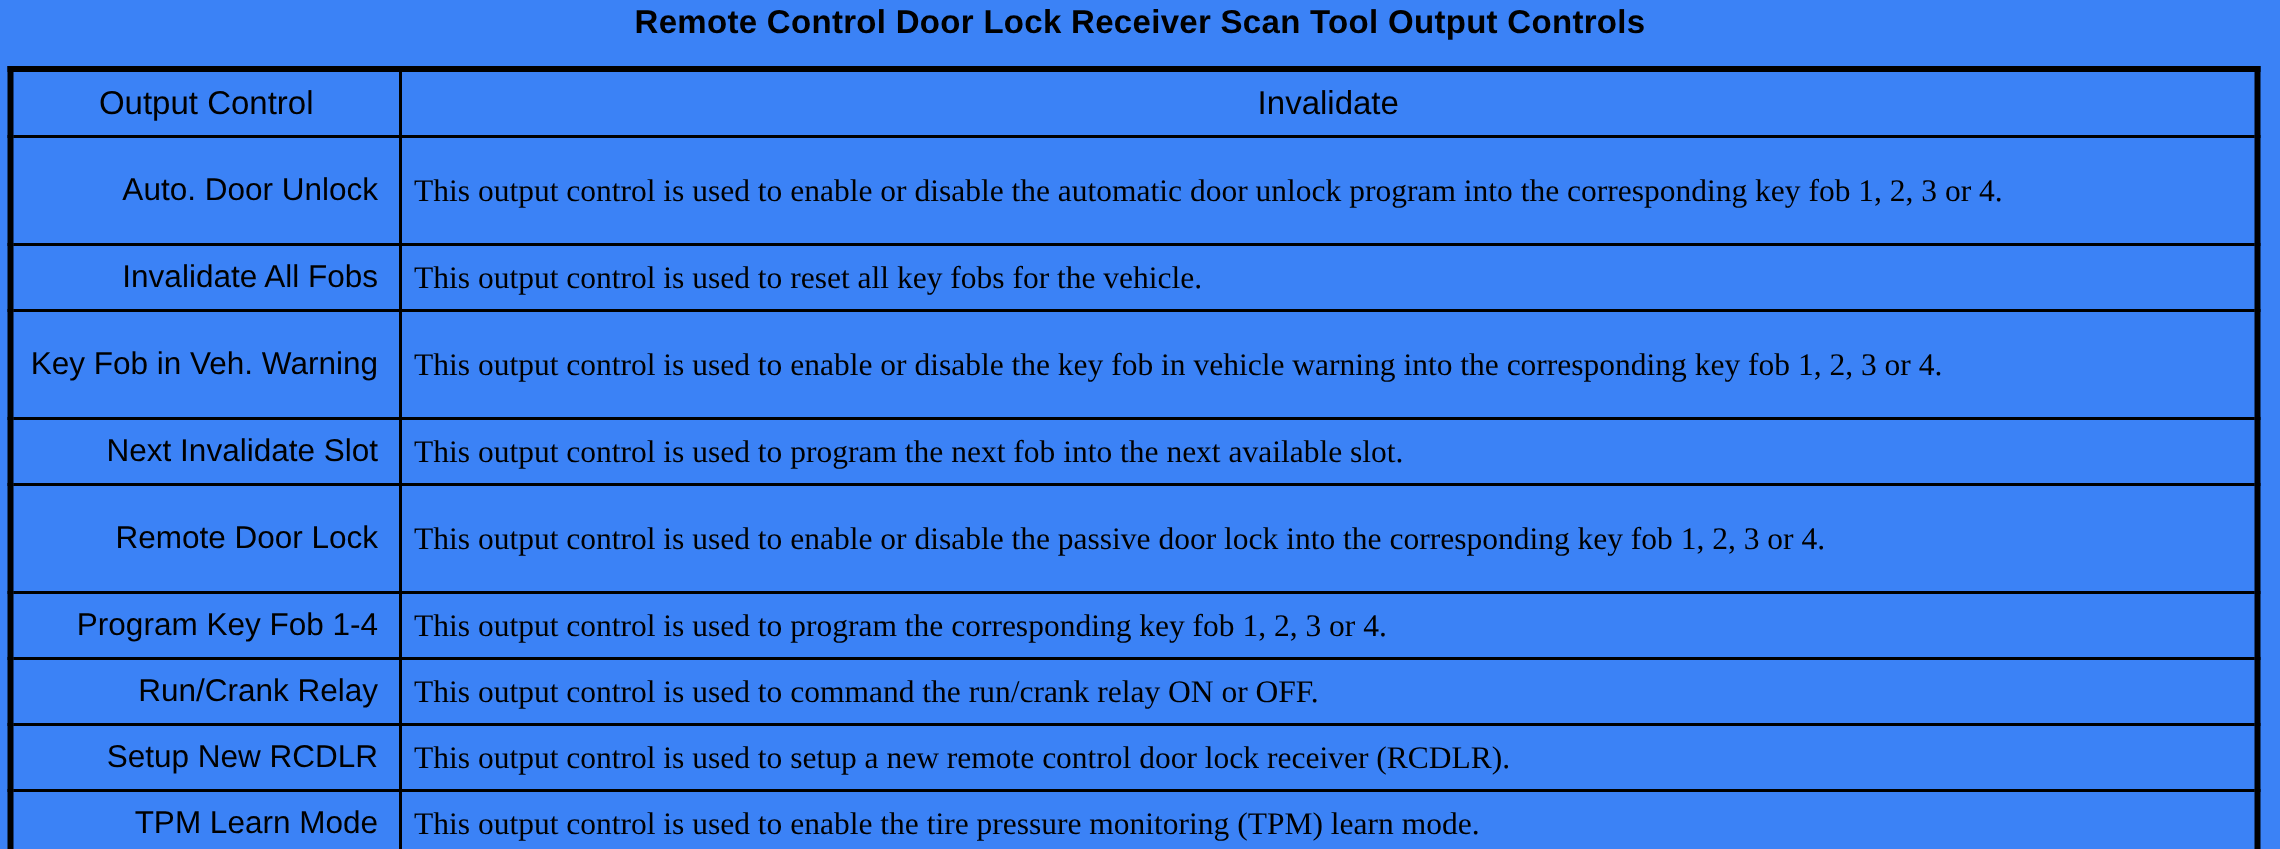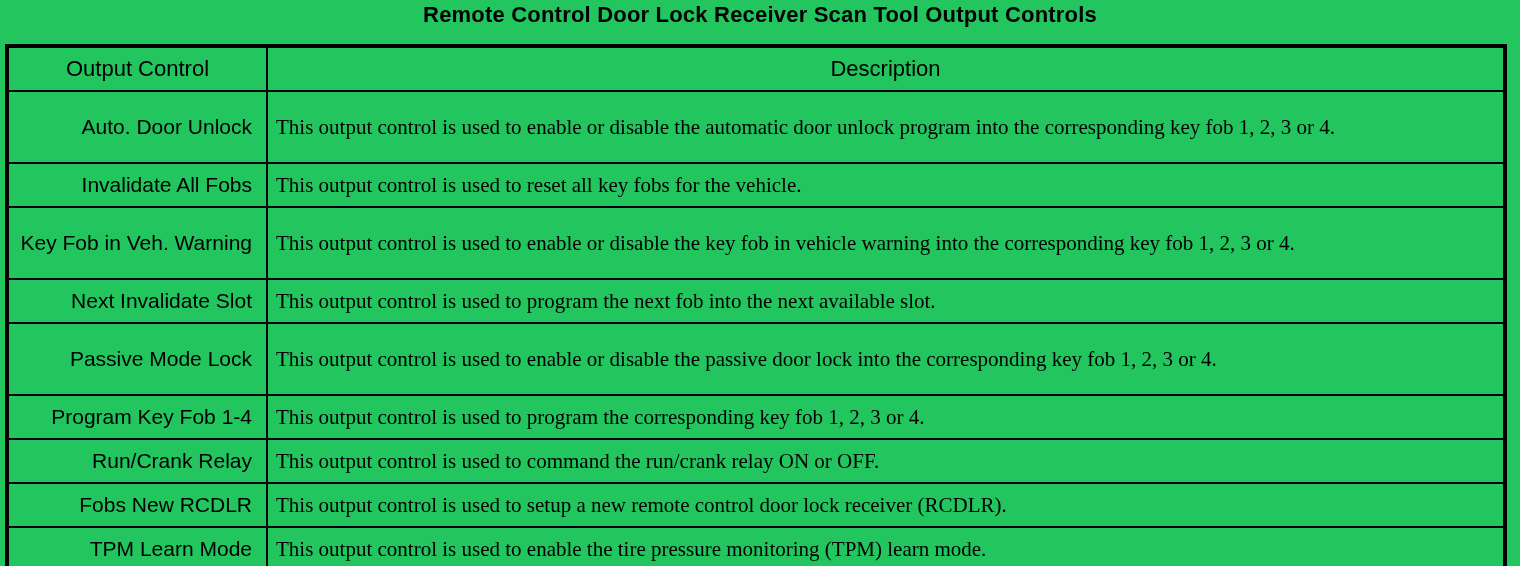--- a/index.html
+++ b/index.html
@@ -5,21 +5,21 @@
   html, body {
     margin: 0;
     padding: 0;
     background: #ffffff;
     font-family: "Liberation Sans", "DejaVu Sans", sans-serif;
     color: #000000;
   }
   .page {
     width: 1520px;
     height: 566px;
-    background: #22c55e;
+    background: #3b82f6;
     overflow: hidden;
     position: relative;
   }
   .doc-title {
     margin-top: 3px;
     width: 1520px;
     text-align: center;
     font-size: 22px;
     font-weight: bold;
     letter-spacing: 0.2px;
@@ -70,54 +70,54 @@
   <div class="doc-title">Remote Control Door Lock Receiver Scan Tool Output Controls</div>
 
   <table class="controls">
     <colgroup>
       <col class="c1">
       <col class="c2">
     </colgroup>
     <thead>
       <tr>
         <th>Output Control</th>
-        <th>Description</th>
+        <th>Invalidate</th>
       </tr>
     </thead>
     <tbody>
       <tr class="row-double">
         <td class="cell-control">Auto. Door Unlock</td>
         <td class="cell-desc">This output control is used to enable or disable the automatic door unlock program into the corresponding key fob 1, 2, 3 or 4.</td>
       </tr>
       <tr class="row-single">
         <td class="cell-control">Invalidate All Fobs</td>
         <td class="cell-desc">This output control is used to reset all key fobs for the vehicle.</td>
       </tr>
       <tr class="row-double">
         <td class="cell-control">Key Fob in Veh. Warning</td>
         <td class="cell-desc">This output control is used to enable or disable the key fob in vehicle warning into the corresponding key fob 1, 2, 3 or 4.</td>
       </tr>
       <tr class="row-single">
         <td class="cell-control">Next Invalidate Slot</td>
         <td class="cell-desc">This output control is used to program the next fob into the next available slot.</td>
       </tr>
       <tr class="row-double">
-        <td class="cell-control">Passive Mode Lock</td>
+        <td class="cell-control">Remote Door Lock</td>
         <td class="cell-desc">This output control is used to enable or disable the passive door lock into the corresponding key fob 1, 2, 3 or 4.</td>
       </tr>
       <tr class="row-single">
         <td class="cell-control">Program Key Fob 1-4</td>
         <td class="cell-desc">This output control is used to program the corresponding key fob 1, 2, 3 or 4.</td>
       </tr>
       <tr class="row-single">
         <td class="cell-control">Run/Crank Relay</td>
         <td class="cell-desc">This output control is used to command the run/crank relay ON or OFF.</td>
       </tr>
       <tr class="row-single">
-        <td class="cell-control">Fobs New RCDLR</td>
+        <td class="cell-control">Setup New RCDLR</td>
         <td class="cell-desc">This output control is used to setup a new remote control door lock receiver (RCDLR).</td>
       </tr>
       <tr class="row-single">
         <td class="cell-control">TPM Learn Mode</td>
         <td class="cell-desc">This output control is used to enable the tire pressure monitoring (TPM) learn mode.</td>
       </tr>
     </tbody>
   </table>
 
 </div>

